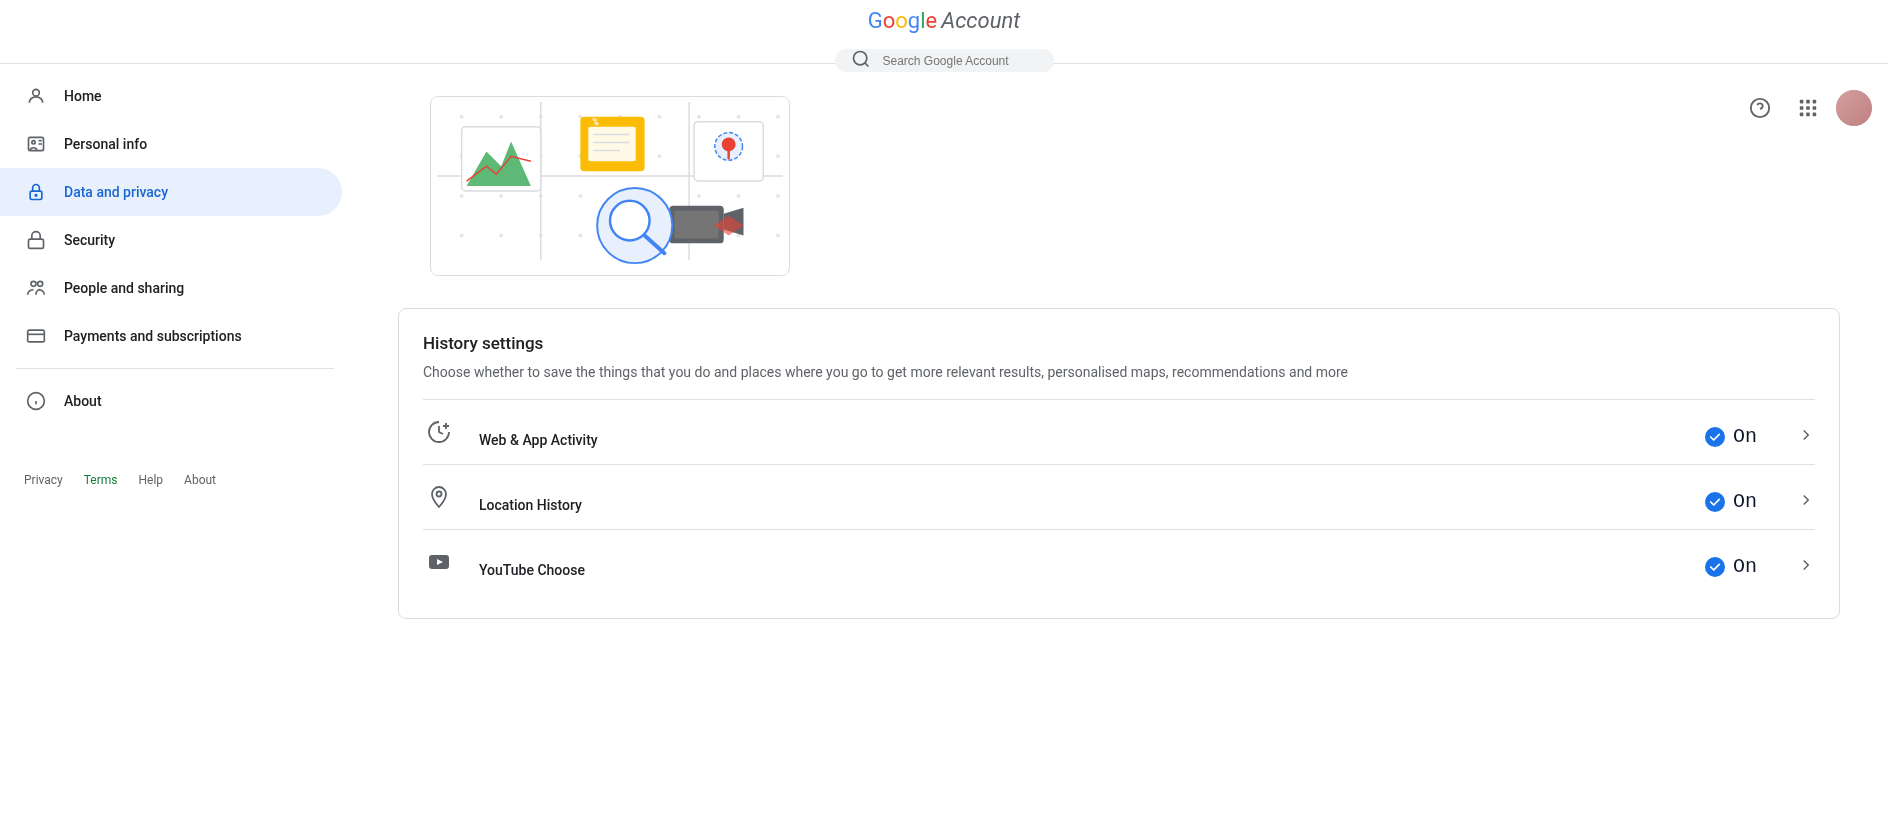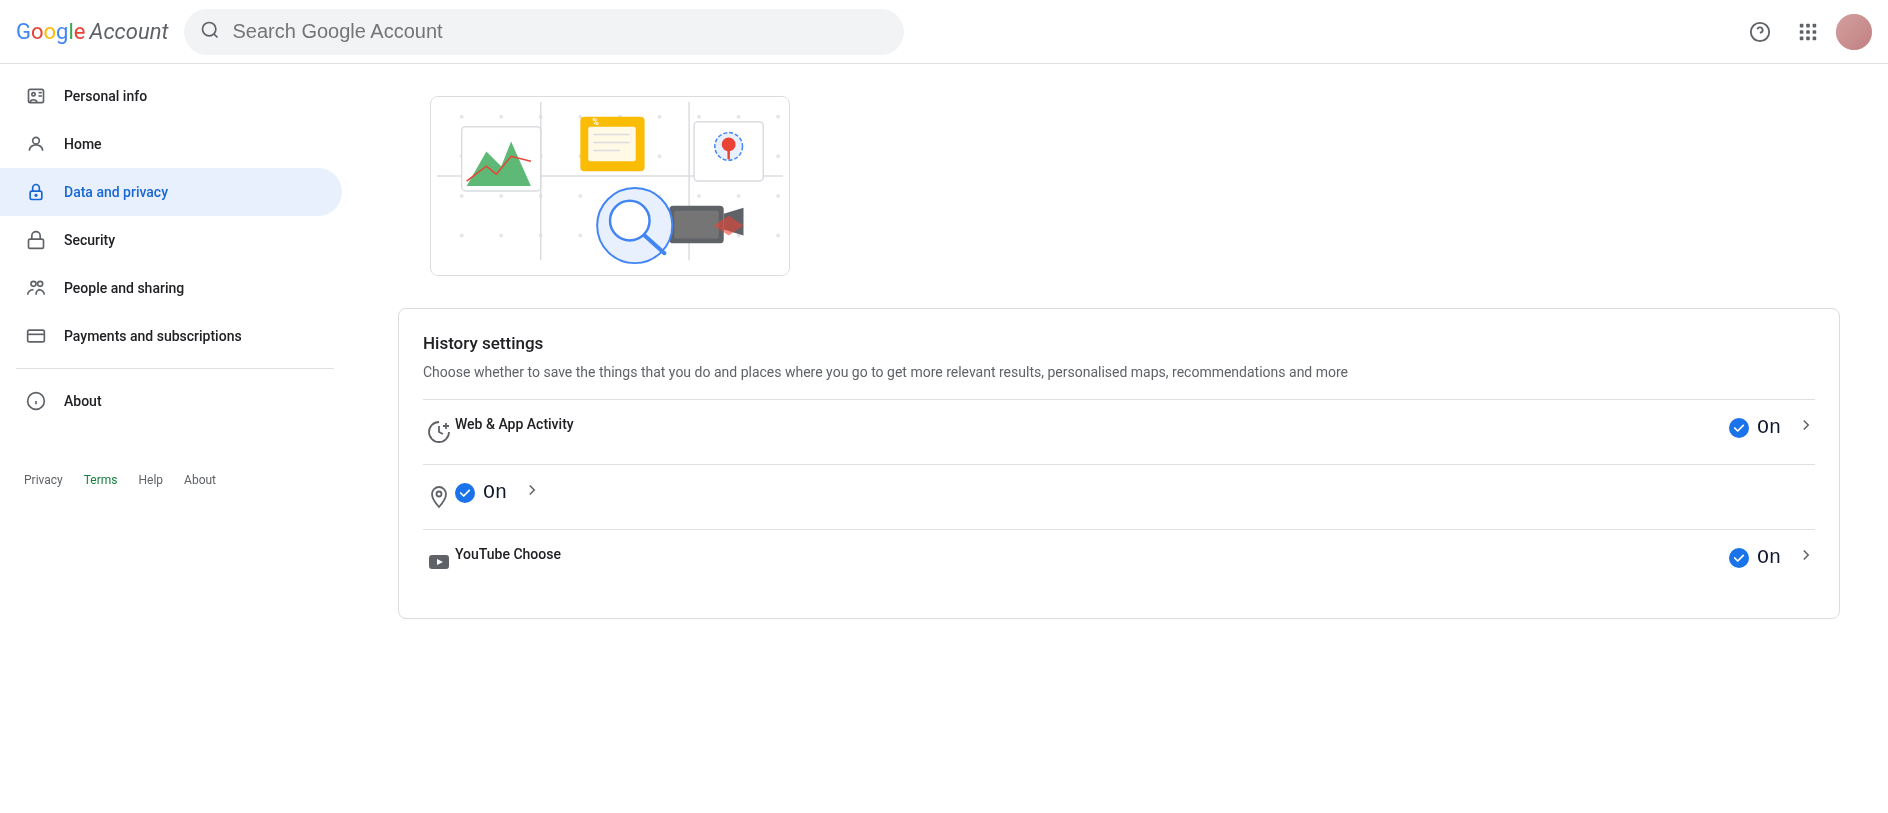--- a/index.html
+++ b/index.html
@@ -10,20 +10,21 @@
       display: flex;
       align-items: center;
       padding: 8px 16px;
       border-bottom: 1px solid #e0e0e0;
       height: 64px;
       gap: 16px;
       position: sticky;
       top: 0;
       background: #fff;
       z-index: 100;
+      flex-direction: column;
     }
     .logo {
       display: flex;
       align-items: center;
       gap: 4px;
       text-decoration: none;
       flex-shrink: 0;
     }
     .logo-google {
       font-size: 22px;
@@ -52,21 +53,21 @@
       height: 46px;
       gap: 12px;
     }
     .search-icon-svg {
       color: #5f6368;
       flex-shrink: 0;
     }
     .search-input {
       border: none;
       background: transparent;
-      font-size: 20px;
+      font-size: 12px;
       color: #202124;
       outline: none;
       width: 100%;
     }
     .header-actions {
       display: flex;
       align-items: center;
       gap: 8px;
       margin-left: auto;
     }
@@ -216,25 +217,25 @@
       font-size: 14px;
       color: #5f6368;
       line-height: 1.6;
       margin-bottom: 16px;
     }
     .settings-list {
       border-top: 1px solid #e0e0e0;
     }
     .settings-item {
       display: flex;
-      align-items: flex-start;
+      align-items: flex-end;
       padding: 16px 0;
       border-bottom: 1px solid #e0e0e0;
       cursor: pointer;
-      gap: 0;
+      gap: 24px;
     }
     .settings-item-icon {
       width: 32px;
       height: 32px;
       display: flex;
       align-items: center;
       justify-content: center;
       color: #5f6368;
       font-size: 22px;
       flex-shrink: 0;
@@ -328,38 +329,38 @@
   </div>
 </header>
 
 <div class="app-body">
 
   <nav class="sidebar" style="position:relative;">
 
     <div class="sidebar-item">
       <span class="sidebar-icon">
         <svg width="20" height="20" viewBox="0 0 24 24" fill="none" stroke="currentColor" stroke-width="2">
+          <circle cx="12" cy="8" r="4"></circle>
+          <path d="M4 20c0-4 3.6-7 8-7s8 3 8 7"></path>
+        </svg>
+      </span>
+      <span class="sidebar-label">Home</span>
+    </div>
+
+    <div class="sidebar-item">
+      <span class="sidebar-icon">
+        <svg width="20" height="20" viewBox="0 0 24 24" fill="none" stroke="currentColor" stroke-width="2">
           <rect x="3" y="4" width="18" height="16" rx="2"></rect>
           <circle cx="9" cy="10" r="2"></circle>
           <path d="M5 20c0-2 1.8-3.5 4-3.5s4 1.5 4 3.5"></path>
           <line x1="15" y1="8" x2="19" y2="8"></line>
           <line x1="15" y1="12" x2="19" y2="12"></line>
         </svg>
       </span>
       <span class="sidebar-label">Personal info</span>
-    </div>
-
-    <div class="sidebar-item">
-      <span class="sidebar-icon">
-        <svg width="20" height="20" viewBox="0 0 24 24" fill="none" stroke="currentColor" stroke-width="2">
-          <circle cx="12" cy="8" r="4"></circle>
-          <path d="M4 20c0-4 3.6-7 8-7s8 3 8 7"></path>
-        </svg>
-      </span>
-      <span class="sidebar-label">Home</span>
     </div>
 
     <div class="sidebar-item active">
       <span class="sidebar-icon">
         <svg width="20" height="20" viewBox="0 0 24 24" fill="none" stroke="currentColor" stroke-width="2">
           <rect x="5" y="11" width="14" height="10" rx="2"></rect>
           <path d="M8 11V7a4 4 0 0 1 8 0v4"></path>
           <circle cx="12" cy="16" r="1" fill="currentColor"></circle>
         </svg>
       </span>
@@ -538,20 +539,21 @@
           </span>
         </div>
 
         <div class="settings-item">
           <span class="settings-item-icon">
             <svg width="24" height="24" viewBox="0 0 24 24" fill="none" stroke="#5f6368" stroke-width="1.8">
               <path d="M12 2C8.13 2 5 5.13 5 9c0 5.25 7 13 7 13s7-7.75 7-13c0-3.87-3.13-7-7-7z"></path>
               <circle cx="12" cy="9" r="2.5"></circle>
             </svg>
           </span>
+          <span class="settings-item-label">Location History</span>
           <span class="settings-item-status">
             <span class="check-circle">
               <svg viewBox="0 0 14 14" fill="none">
                 <polyline points="2,7 5.5,10.5 12,4" stroke="white" stroke-width="2" stroke-linecap="round" stroke-linejoin="round"></polyline>
               </svg>
             </span>
             <span>On</span>
           </span>
           <span class="chevron-right">
             <svg width="18" height="18" viewBox="0 0 24 24" fill="none" stroke="currentColor" stroke-width="2">

